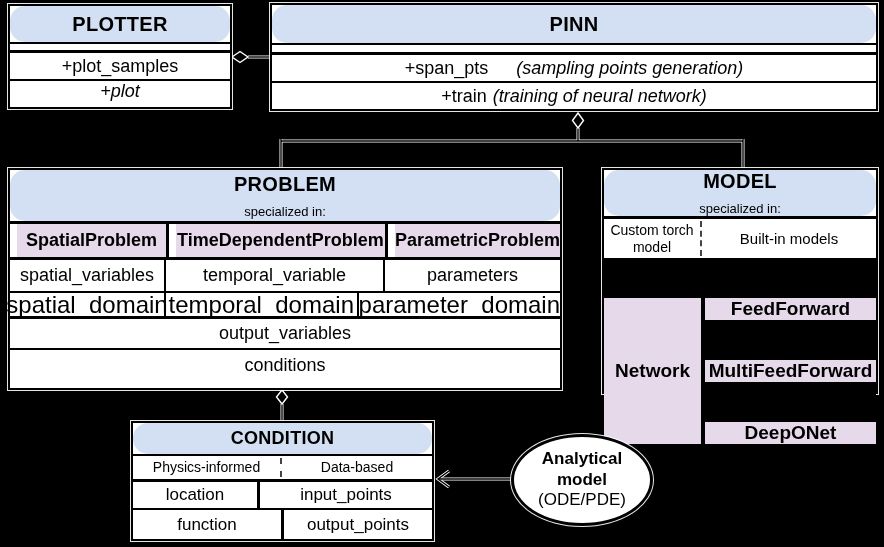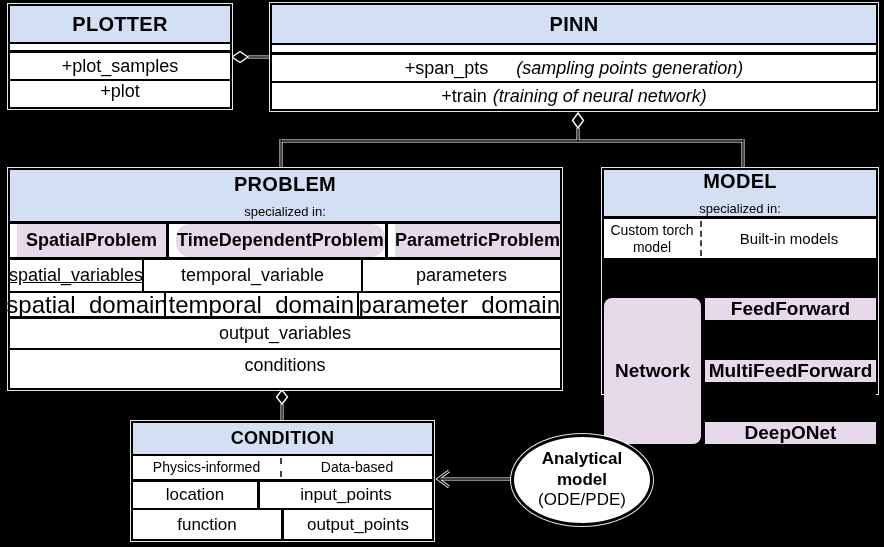--- a/index.html
+++ b/index.html
@@ -11,42 +11,42 @@
   #connectors{position:absolute;left:0;top:0;width:884px;height:547px;}
   .uml-box{
     position:absolute;background:var(--box_white,#fff);
     border:2px solid var(--ink,#000);
     box-shadow:0 0 0 1px rgba(255,255,255,.9);
     display:flex;flex-direction:column;box-sizing:border-box;
   }
   .hdr{
     background:var(--header_blue,#d3dff2);
     display:flex;flex-direction:column;align-items:center;justify-content:center;
-    font-weight:bold;font-size:20px;letter-spacing:.3px;
+    font-weight:bold;font-size:20px;letter-spacing:.3px;border-radius:15px;
   }
   .hdr .sub{font-weight:normal;font-size:13px;letter-spacing:0;margin-top:8px;}
   .sep2{height:2px;background:var(--ink,#000);flex:none;}
   .sep3{height:3px;background:var(--ink,#000);flex:none;}
   .sep4{height:4px;background:var(--ink,#000);flex:none;}
   .spacer{background:var(--box_white,#fff);flex:none;}
   .row{display:flex;align-items:center;justify-content:center;font-size:18px;flex:none;}
   .row .note{font-style:italic;margin-left:6px;}
   .cells{display:flex;flex:none;}
   .vsep2{width:2px;background:var(--ink,#000);flex:none;}
   .vsep3{width:3px;background:var(--ink,#000);flex:none;}
   .cell{display:flex;align-items:center;justify-content:center;text-align:center;}
   .pink{background:var(--cell_pink,#e6daea);}
   .colhead{font-weight:bold;font-size:18px;margin-left:7px;}
   .small{font-size:14px;line-height:1.15;}
   .dashedsep{width:0;border-left:2px dashed #444;flex:none;margin:2px 0;}
   
   .mgrid{display:grid;grid-template-columns:97px 1fr;grid-template-rows:1fr 1fr 1fr;
          gap:4px;background:var(--ink,#000);flex:1;}
   .mgrid .cell{font-weight:bold;font-size:19px;margin-top:36px;}
-  .net{grid-row:1/4;border-radius:8px;}
+  .net{grid-row:1/4;}
   
   #analytical{
     position:absolute;left:511px;top:434px;width:142px;height:92px;
     background:var(--box_white,#fff);border:3px solid var(--ink,#000);border-radius:50%;
     box-shadow:0 0 0 1px rgba(255,255,255,.9);
     display:flex;flex-direction:column;align-items:center;justify-content:center;
     font-size:17px;line-height:1.22;box-sizing:border-box;text-align:center;
   }
   #analytical .b{font-weight:bold;}
 </style>
@@ -79,21 +79,21 @@
     </g>
   </svg>
 
   <div class="uml-box" id="plotter" style="left:8px;top:4px;width:224px;height:105px;">
     <div class="hdr" style="height:36px;">PLOTTER</div>
     <div class="sep2"></div>
     <div class="spacer" style="height:6px;"></div>
     <div class="sep3"></div>
     <div class="row" style="height:26px;">+plot_samples</div>
     <div class="sep2"></div>
-    <div class="row" style="height:20px;">+plot</div>
+    <div class="row" style="height:20px;font-style:italic;">+plot</div>
   </div>
 
   <div class="uml-box" id="pinn" style="left:270px;top:3px;width:608px;height:108px;">
     <div class="hdr" style="height:38px;">PINN</div>
     <div class="sep2"></div>
     <div class="spacer" style="height:7px;"></div>
     <div class="sep3"></div>
     <div class="row" style="height:26px;gap:22px;">
       <span>+span_pts</span>
       <span class="note">(sampling points generation)</span>
@@ -107,27 +107,27 @@
 
   <div class="uml-box" id="problem" style="left:8px;top:168px;width:554px;height:222px;">
     <div class="hdr" style="height:51px;">
       <div>PROBLEM</div>
       <div class="sub">specialized in:</div>
     </div>
     <div class="sep3"></div>
     <div class="cells" style="height:33px;">
       <div class="cell pink colhead" style="width:153px;">SpatialProblem</div>
       <div class="vsep3"></div>
-      <div class="cell pink colhead" style="width:215px;border-radius:14px;">TimeDependentProblem</div>
+      <div class="cell pink colhead" style="width:215px;">TimeDependentProblem</div>
       <div class="vsep3"></div>
       <div class="cell pink colhead" style="flex:1;">ParametricProblem</div>
     </div>
     <div class="sep3"></div>
     <div class="cells" style="height:31px;font-size:18px;">
-      <div class="cell" style="width:132px;text-decoration:underline;">spatial_variables</div>
+      <div class="cell" style="width:154px;">spatial_variables</div>
       <div class="vsep2"></div>
       <div class="cell" style="width:217px;">temporal_variable</div>
       <div class="vsep2"></div>
       <div class="cell" style="flex:1;">parameters</div>
     </div>
     <div class="sep2"></div>
     <div class="cells" style="height:23px;font-size:24px;">
       <div class="cell" style="width:154px;">spatial_domain</div>
       <div class="vsep2"></div>
       <div class="cell" style="width:217px;">temporal_domain</div>

